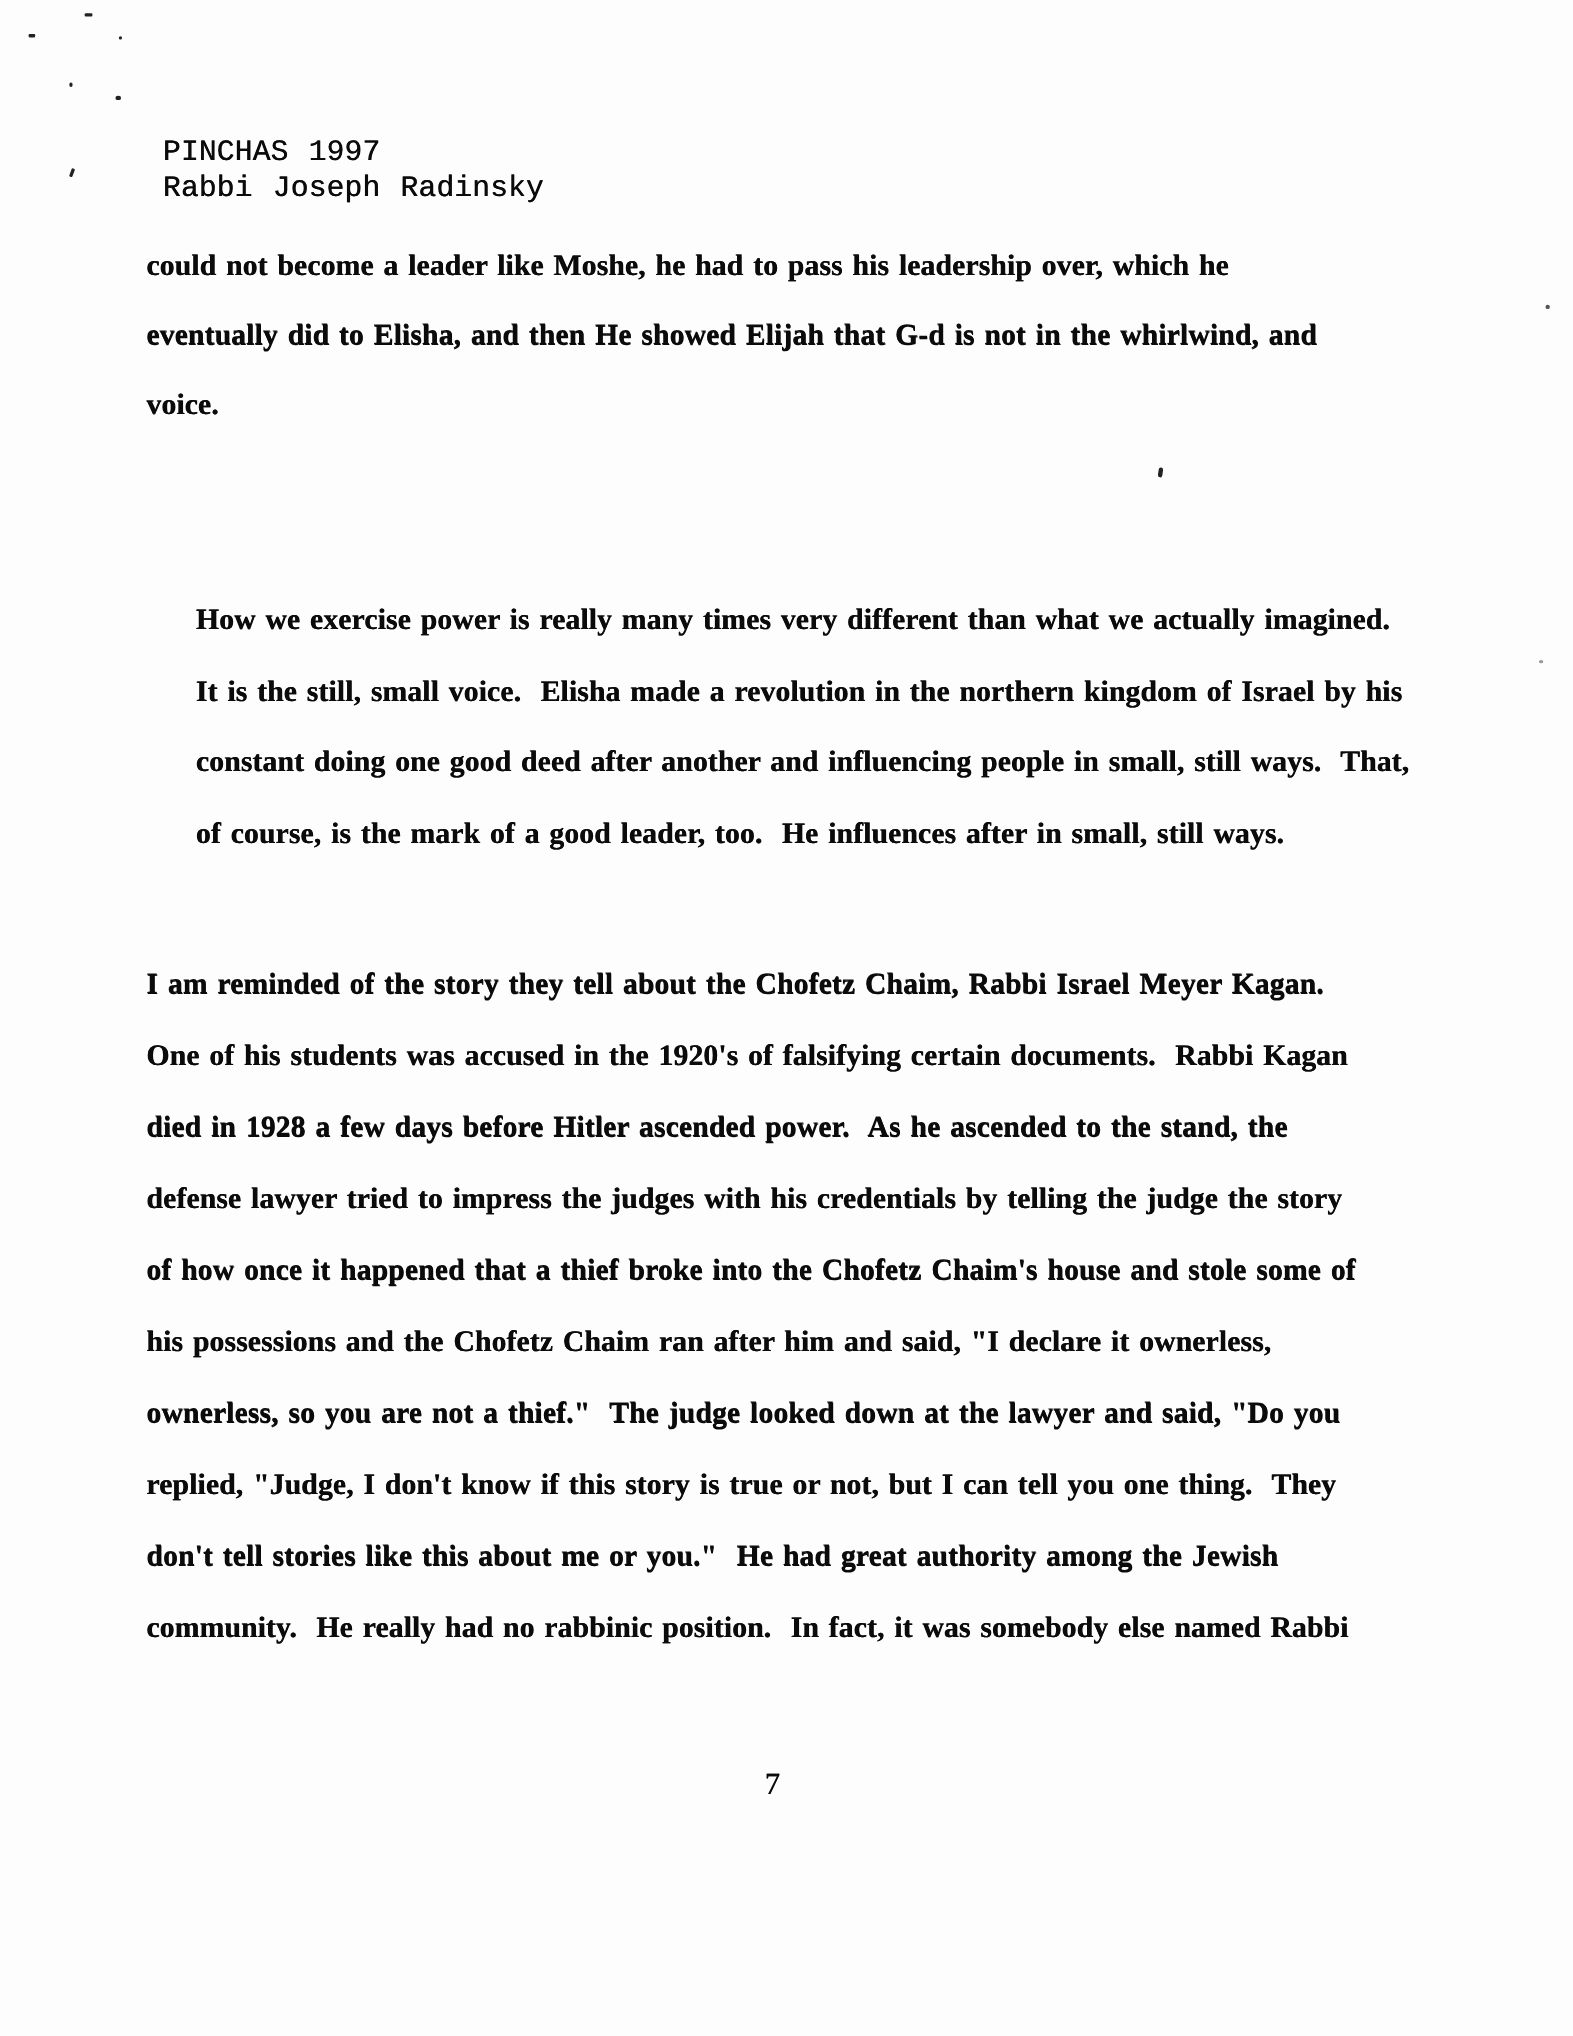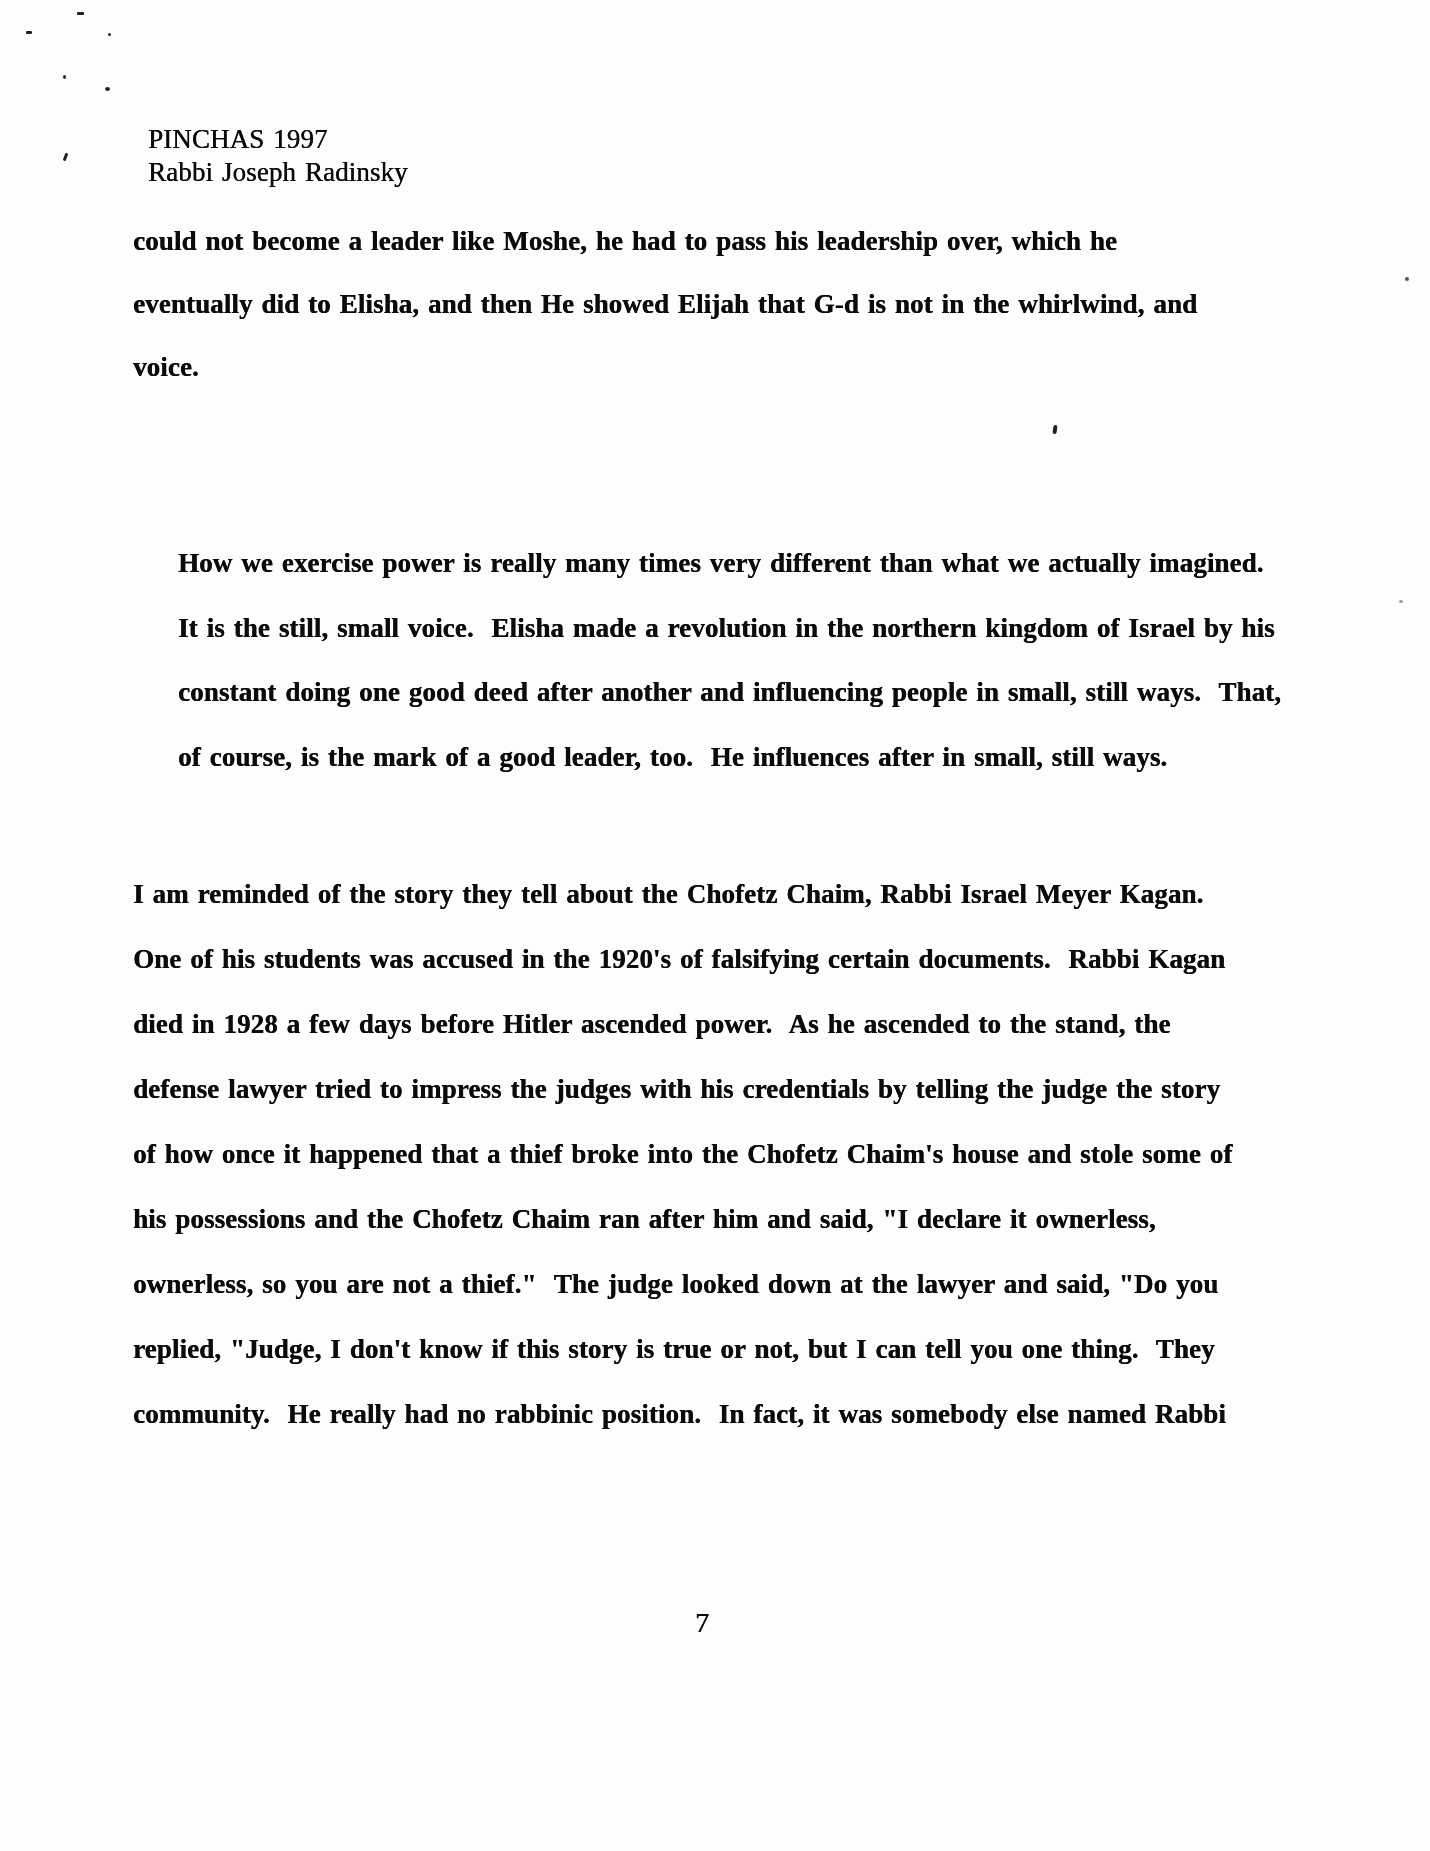--- a/index.html
+++ b/index.html
@@ -20,20 +20,21 @@
     text-shadow: 0.4px 0.2px 0 currentColor;
     letter-spacing: 0.1px;
     word-spacing: 2px;
   }
   .header {
     position: absolute;
     left: 148px;
     top: 123px;
     font-size: 27px;
     line-height: 33px;
+    font-family: Liberation Mono, monospace;
   }
   .header .line { white-space: pre; }
   .para {
     position: absolute;
     left: 133px;
     font-size: 27px;
   }
   .para .line {
     white-space: pre;
     display: block;
@@ -101,18 +102,19 @@
 
   <div class="para para-3 doc-text">
     <span class="line">I am reminded of the story they tell about the Chofetz Chaim, Rabbi Israel Meyer Kagan.</span>
     <span class="line">One of his students was accused in the 1920's of falsifying certain documents.  Rabbi Kagan</span>
     <span class="line">died in 1928 a few days before Hitler ascended power.  As he ascended to the stand, the</span>
     <span class="line">defense lawyer tried to impress the judges with his credentials by telling the judge the story</span>
     <span class="line">of how once it happened that a thief broke into the Chofetz Chaim's house and stole some of</span>
     <span class="line">his possessions and the Chofetz Chaim ran after him and said, "I declare it ownerless,</span>
     <span class="line">ownerless, so you are not a thief."  The judge looked down at the lawyer and said, "Do you</span>
     <span class="line">replied, "Judge, I don't know if this story is true or not, but I can tell you one thing.  They</span>
+    <span class="line">don't tell stories like this about me or you."  He had great authority among the Jewish</span>
     <span class="line">community.  He really had no rabbinic position.  In fact, it was somebody else named Rabbi</span>
   </div>
 
   <div class="page-number doc-text">7</div>
 
 </div>
 
 </body></html>

